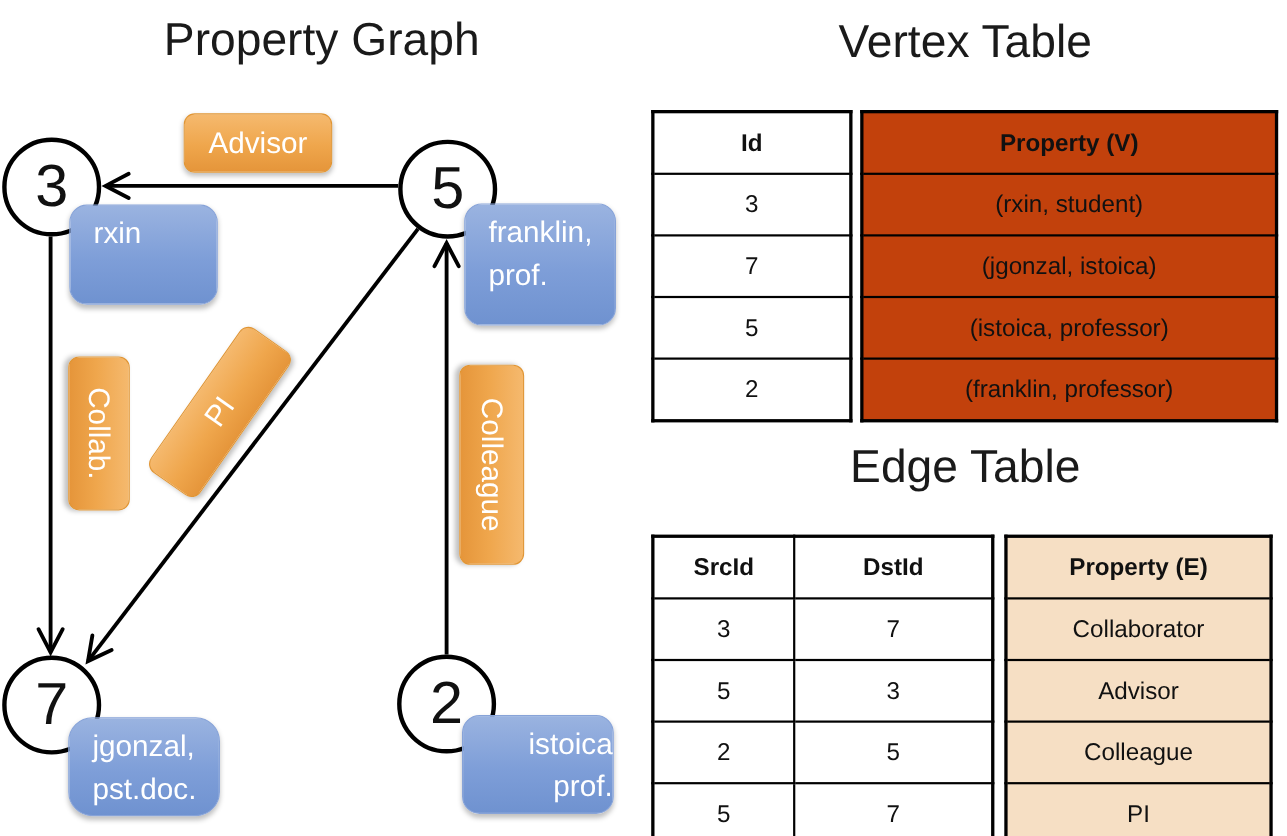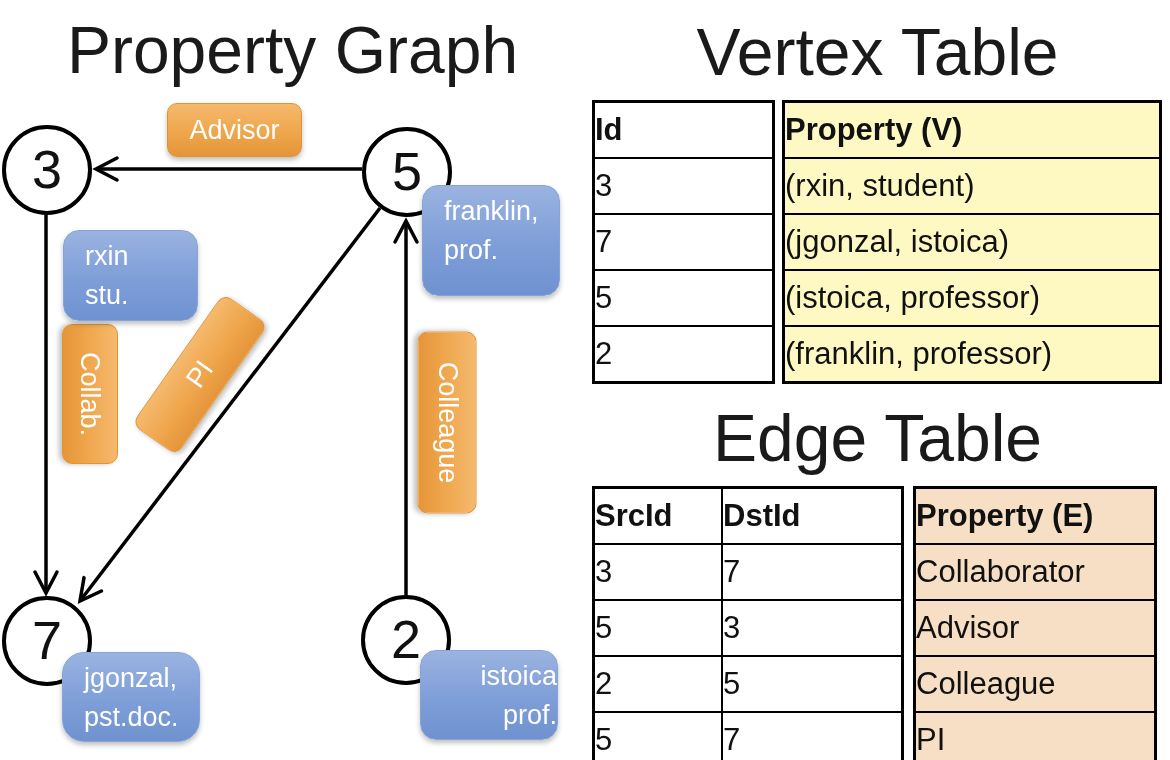--- a/index.html
+++ b/index.html
@@ -3,21 +3,21 @@
 <meta charset="utf-8">
 <style>
   html,body { margin:0; padding:0; background:#ffffff; }
   #slide {
     position:relative; width:1170px; height:760px; background:#ffffff;
     font-family:"Liberation Sans", sans-serif; overflow:hidden;
   }
   
   .big-title {
     position:absolute; text-align:center; color:#1a1a1a;
-    font-size:66px; font-weight:400; letter-spacing:0px; white-space:nowrap;
+    font-size:42px; font-weight:400; letter-spacing:0px; white-space:nowrap;
   }
   #graph-title   { left:0;   top:12px;  width:585px; }
   #vtable-title  { left:585px; top:14px;  width:585px; }
   #etable-title  { left:585px; top:400px; width:585px; }
 
   
   #edge-svg { position:absolute; left:0; top:0; width:585px; height:760px; z-index:2; }
   .vcircle {
     position:absolute; box-sizing:border-box; width:90px; height:90px;
     border:4px solid #000; border-radius:50%; background:#fff;
@@ -37,25 +37,25 @@
     background:linear-gradient(180deg,#9ab3e0 0%,#7e9ed8 55%,#6f92d0 100%);
     border:1px solid #87a3d8; border-radius:16px;
     color:#ffffff; font-size:27px; line-height:39px;
     padding:6px 0 0 21px; box-shadow:0 3px 5px rgba(0,0,0,0.25);
   }
   
   .tbl-wrap { position:absolute; display:flex; }
   table.data-table { border-collapse:collapse; border:3px solid #000; }
   table.data-table td {
     border:2px solid #000; height:54px; padding:0;
-    text-align:left; vertical-align:middle;
-    font-size:31px; color:#111; white-space:nowrap;
+    text-align:center; vertical-align:middle;
+    font-size:22px; color:#111; white-space:nowrap;
   }
   td.hdr { font-weight:bold; }
-  .v-fill { background:#fef9c3; }
+  .v-fill { background:#c2410c; }
   .e-fill { background:#f6dfc4; }
   .col-id   { width:177px; }
   .col-vprop{ width:374px; }
   .col-src  { width:126px; }
   .col-dst  { width:178px; }
   .col-eprop{ width:238px; }
   .gap7 { width:7px; }
   .gap9 { width:9px; }
 </style>
 </head>
@@ -88,23 +88,22 @@
   </div>
   <div class="vcircle" style="left:361px; top:595px;">
     <span>2</span>
   </div>
 
   <div class="edge-label" style="left:167px; top:103px; width:135px; height:54px;">Advisor</div>
   <div class="edge-label" style="left:20px; top:366px; width:140px; height:56px; transform:rotate(90deg);">Collab.</div>
   <div class="edge-label" style="left:120px; top:347px; width:160px; height:55px; transform:rotate(-55deg);">PI</div>
   <div class="edge-label" style="left:356px; top:393px; width:182px; height:59px; transform:rotate(90deg);">Colleague</div>
 
-  <div class="vprop-box" style="left:63px; top:186px; width:135px; height:91px;margin-top:44px;">
+  <div class="vprop-box" style="left:63px; top:186px; width:135px; height:91px;">
     <div>rxin</div>
-    <div>stu.</div>
   </div>
   <div class="vprop-box" style="left:422px; top:185px; width:138px; height:111px;">
     <div>franklin,</div>
     <div>prof.</div>
   </div>
   <div class="vprop-box" style="left:62px; top:652px; width:138px; height:90px;border-radius:22px;">
     <div>jgonzal,</div>
     <div>pst.doc.</div>
   </div>
   <div class="vprop-box" style="left:420px; top:650px; width:138px; height:90px;text-align:right;">

